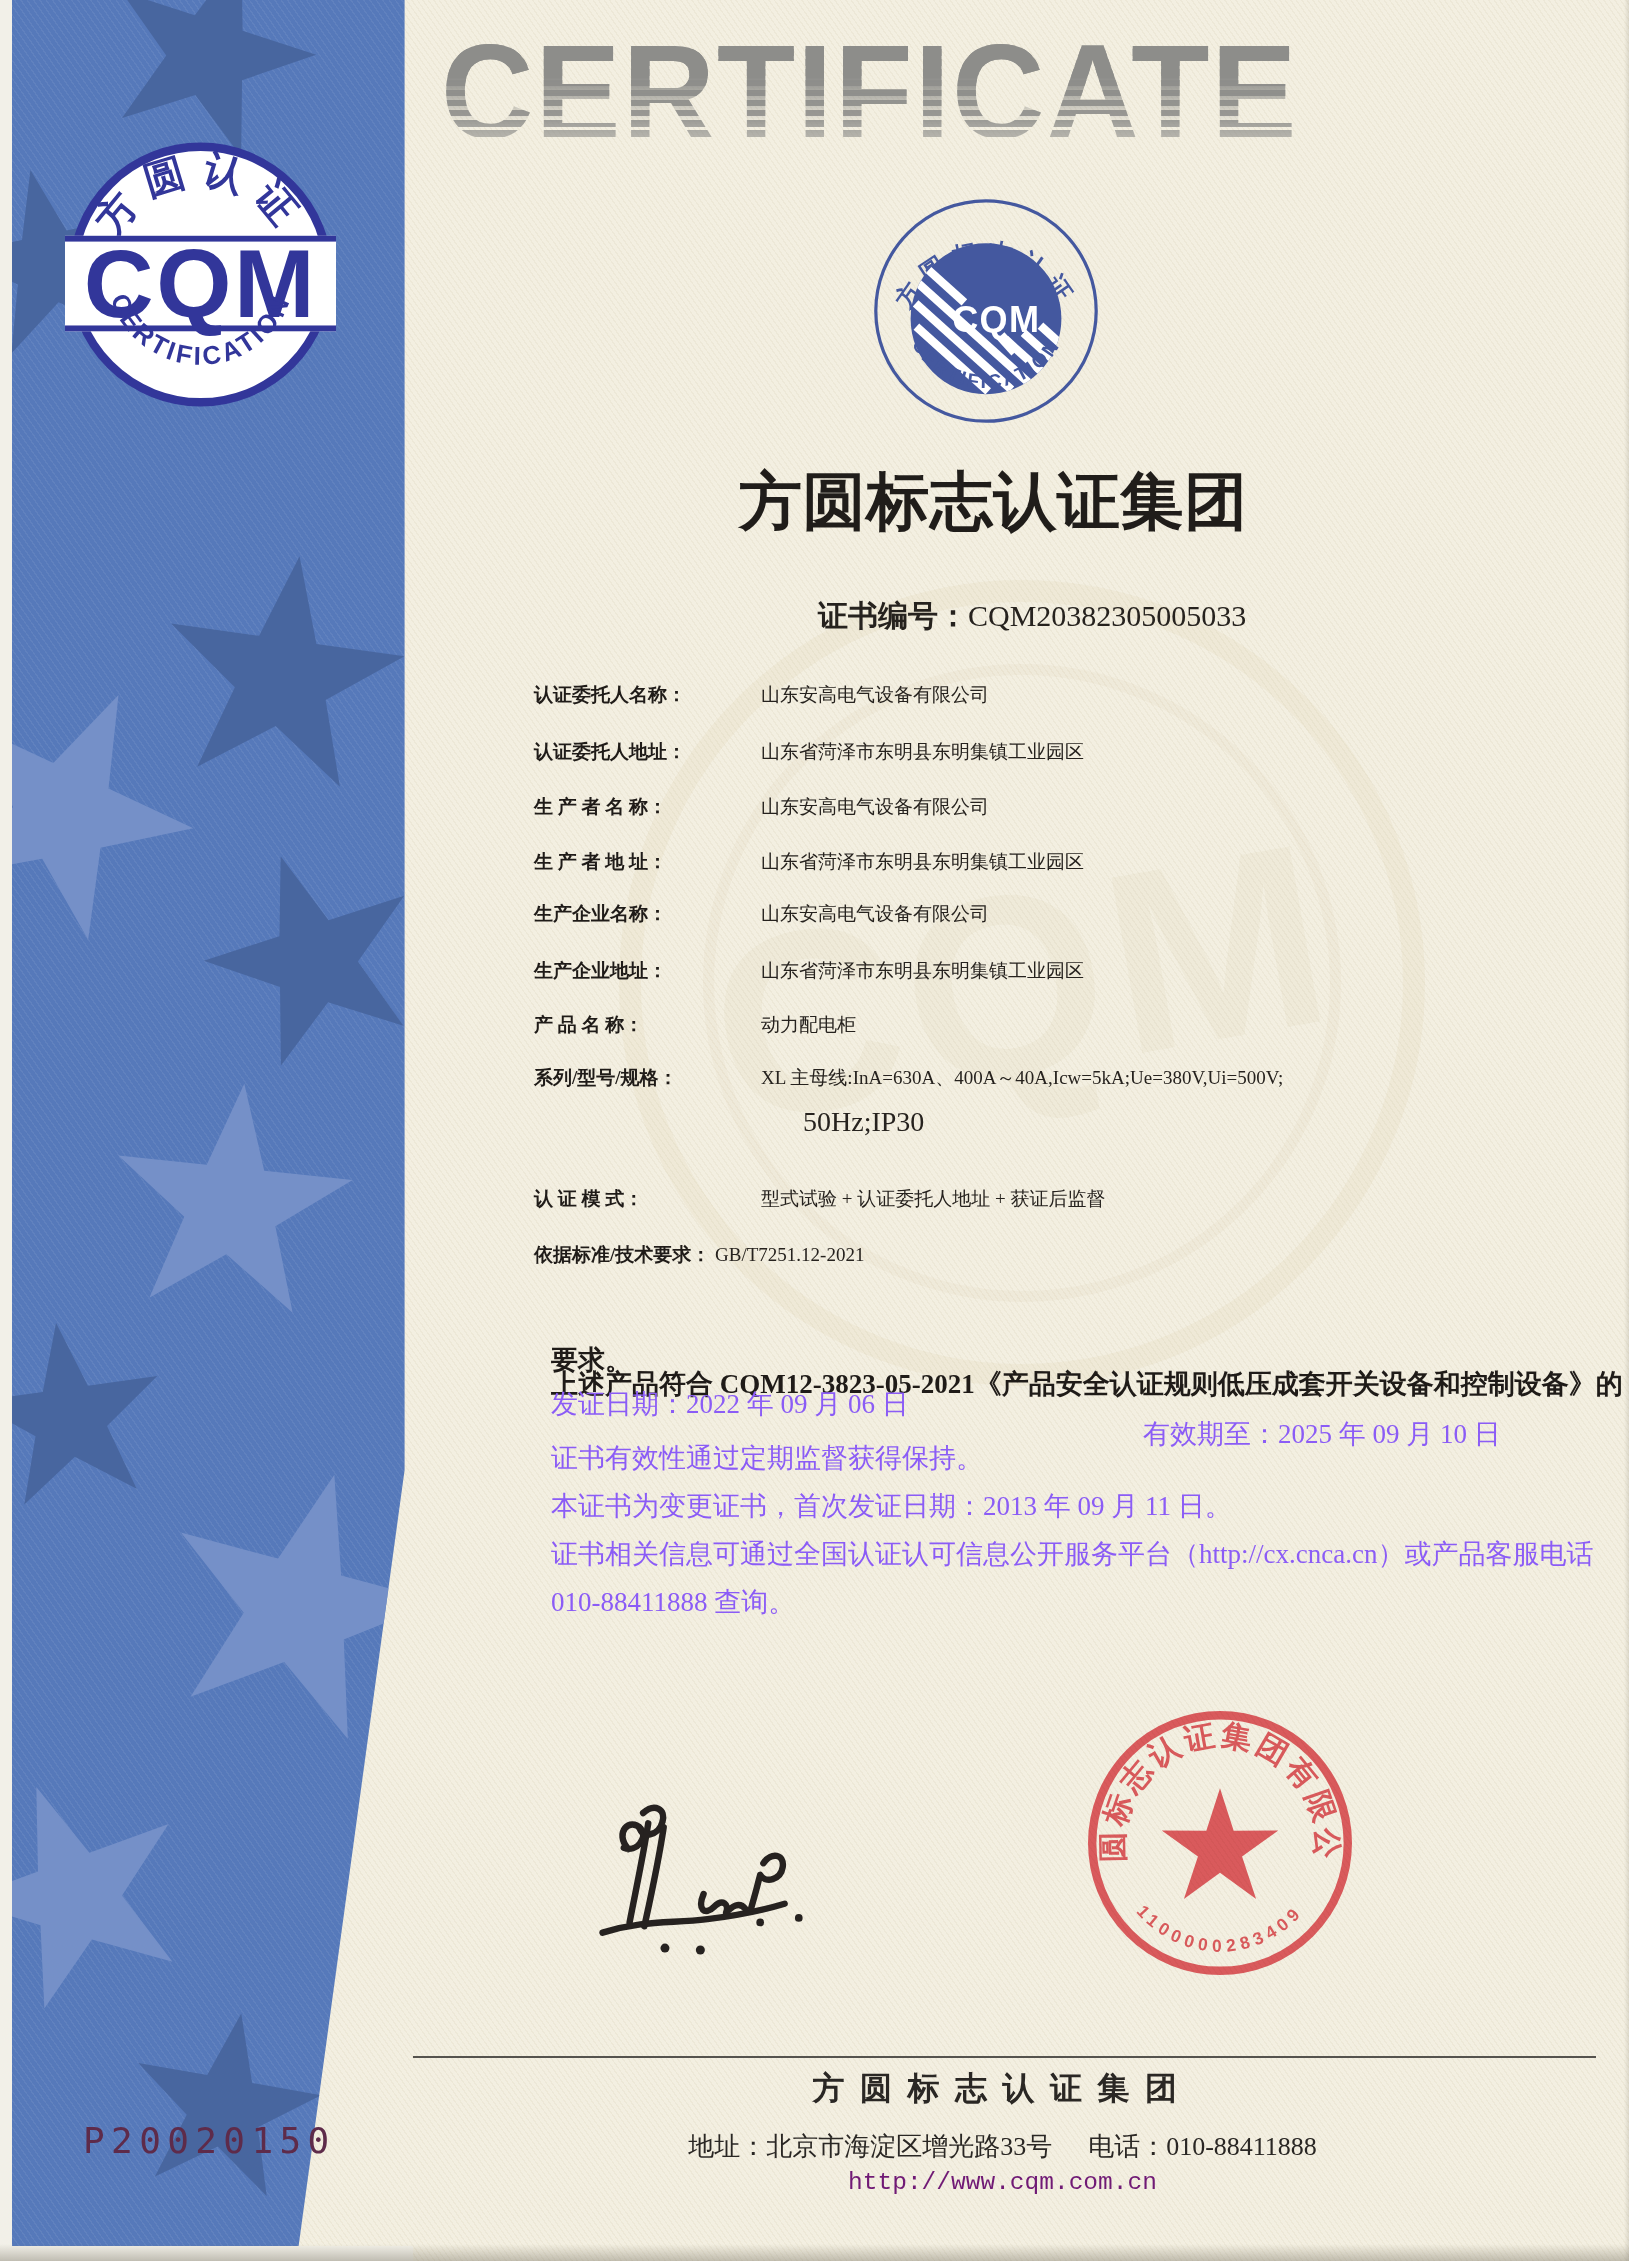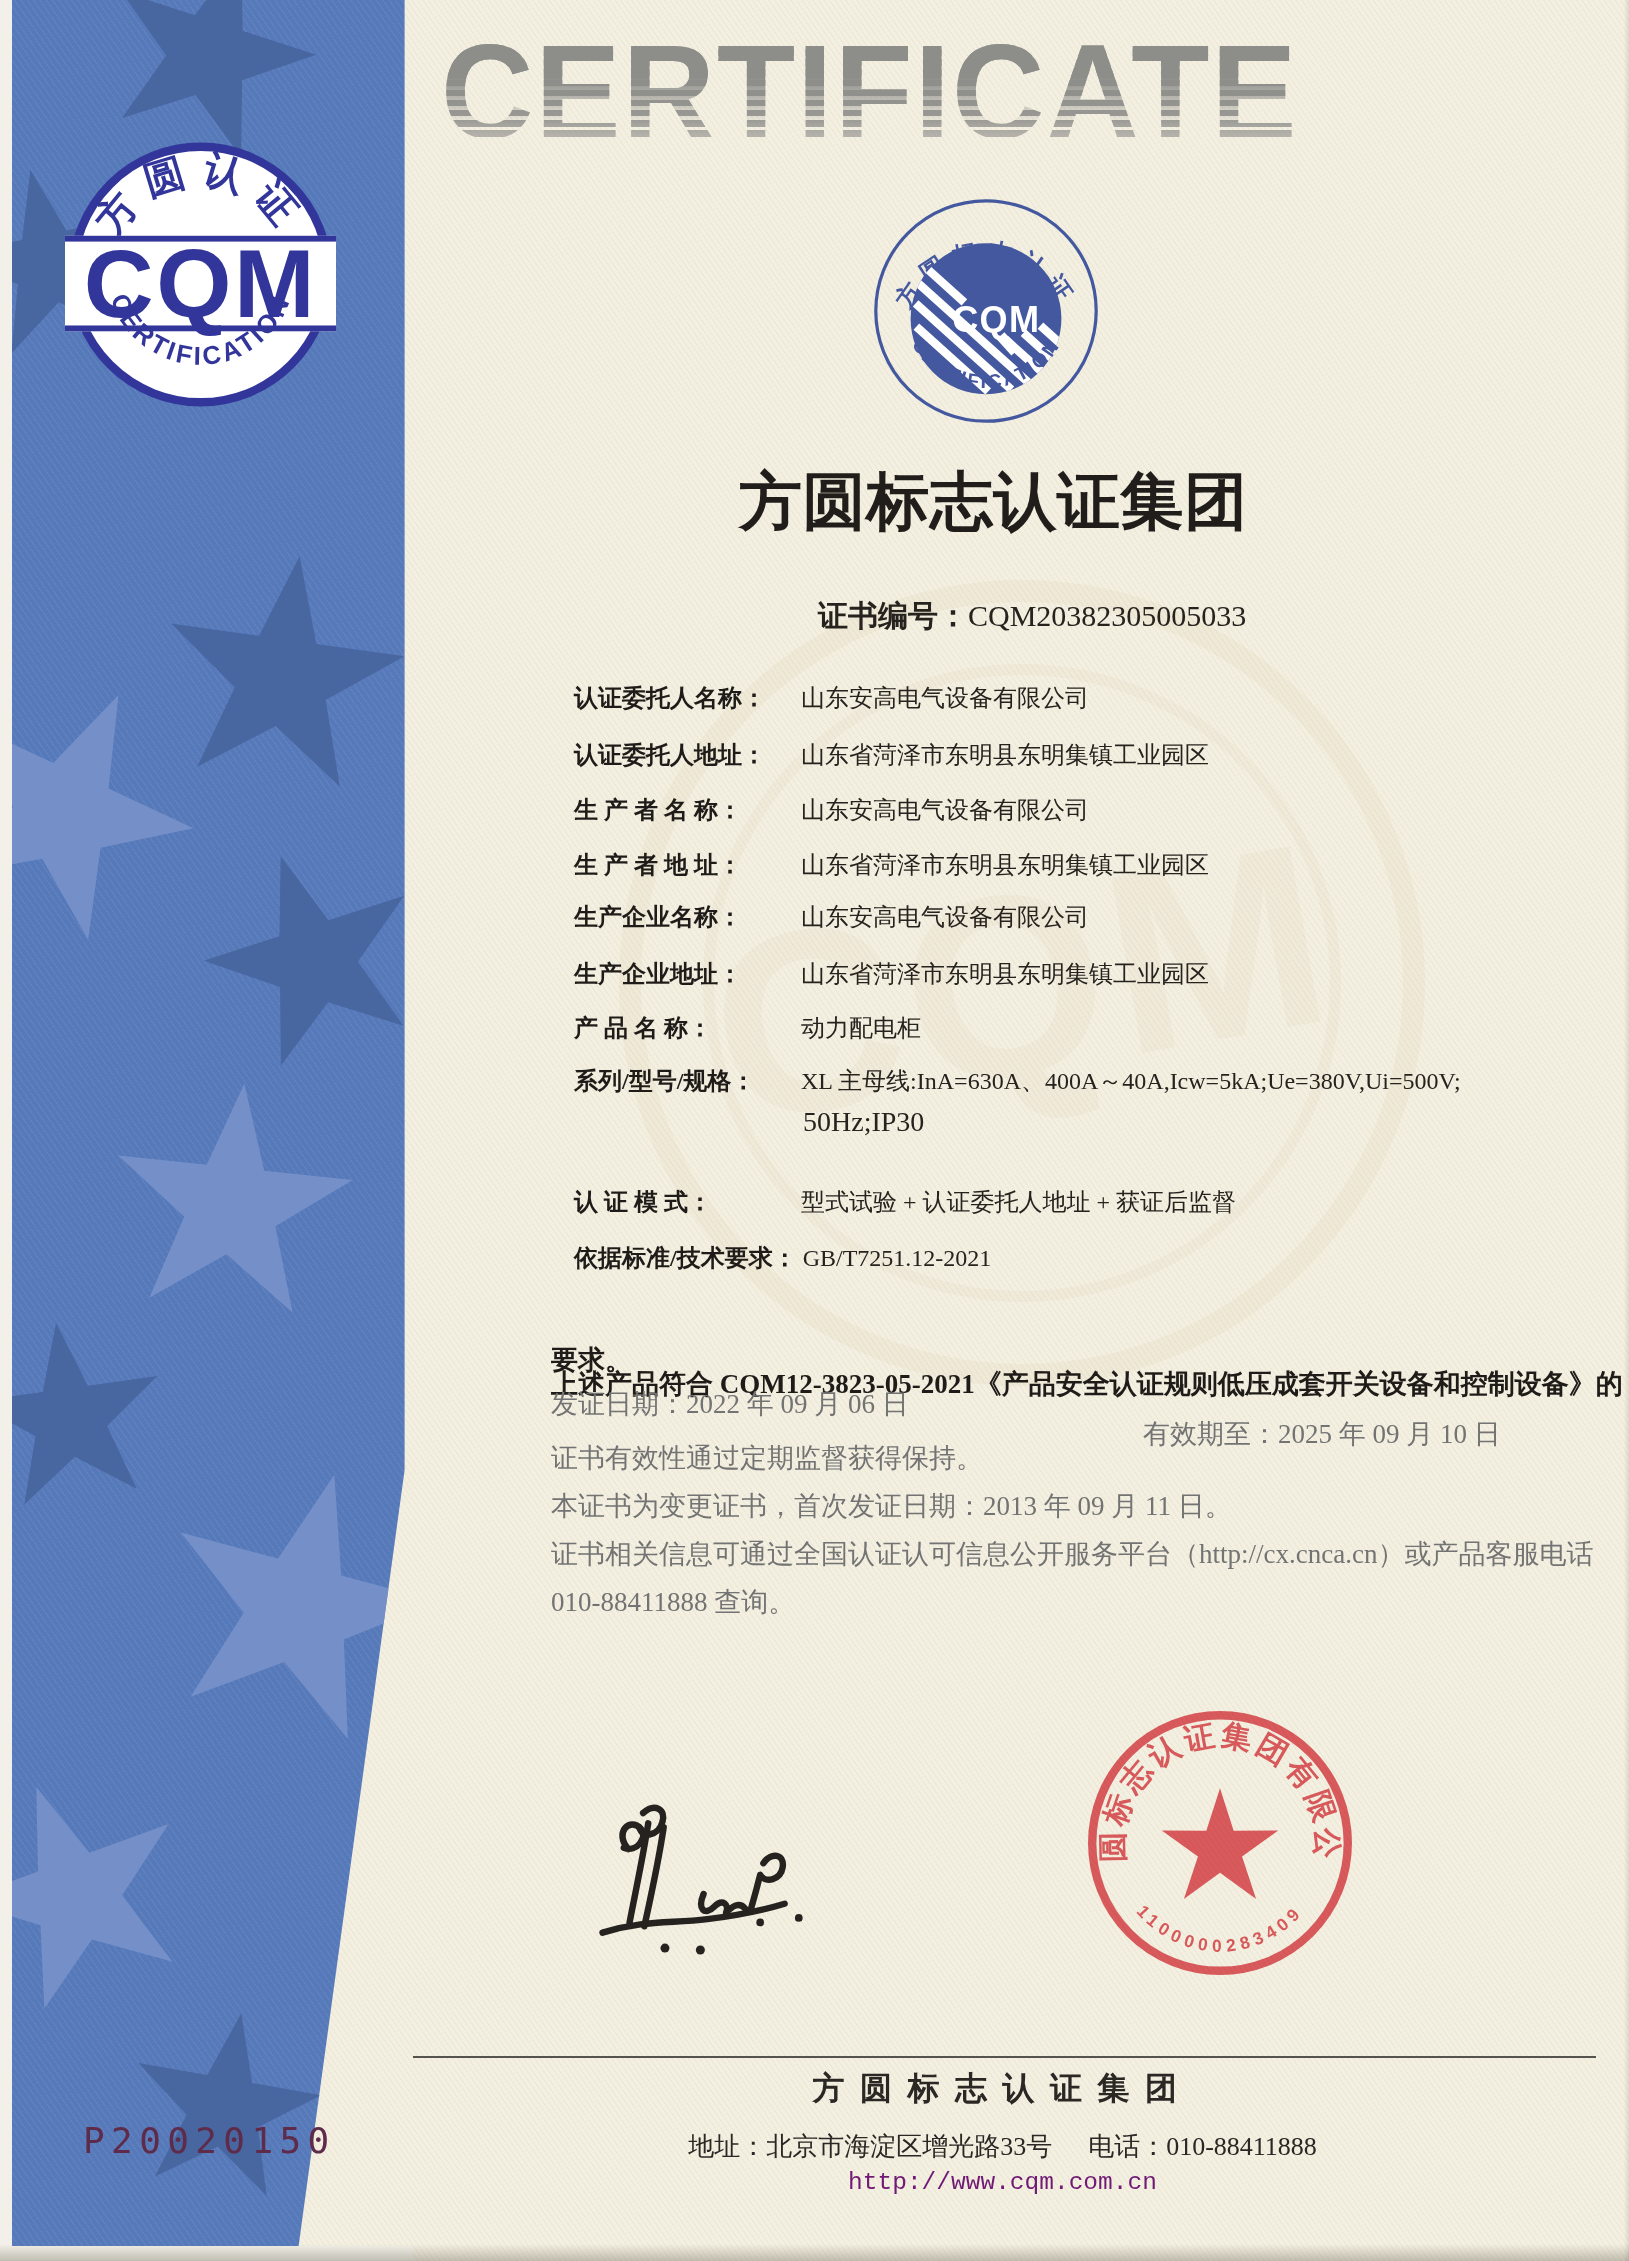--- a/index.html
+++ b/index.html
@@ -52,24 +52,24 @@
     position:absolute;left:50%;top:50%;transform:translate(-50%,-50%) rotate(-10deg);
     font-family:"Liberation Sans",sans-serif;font-weight:900;font-size:258px;
     color:rgba(196,176,126,.08);letter-spacing:6.4px;
   }
   
   .page-title{
     position:absolute;left:739px;top:459px;
     font-size:63px;font-weight:bold;color:#201d1a;letter-spacing:0.6px;white-space:nowrap;
   }
   .cert-no{position:absolute;left:818px;top:596px;font-size:30px;color:#26221e;white-space:nowrap;}
-  .row{position:absolute;left:574px;white-space:nowrap;font-size:24px;color:#26221e;}
+  .row{position:absolute;left:534px;white-space:nowrap;font-size:19px;color:#26221e;}
   .row .lbl{font-weight:bold;display:inline-block;min-width:227px;color:#1f1b18;}
   .specline2{position:absolute;left:803px;font-size:28px;color:#26221e;}
-  .note{position:absolute;font-size:27px;color:#737373;white-space:nowrap;}
+  .note{position:absolute;font-size:27px;color:#8b5cf6;white-space:nowrap;}
   .bold-par{font-weight:bold;color:#1f1b18;}
   
   .stamp{position:absolute;left:1078px;top:1701px;mix-blend-mode:multiply;}
   .signature{position:absolute;left:567px;top:1786px;}
   
   .footer-rule{position:absolute;left:413px;top:2056px;width:1183px;height:1.9px;background:#55534e;}
   .footer{position:absolute;left:406px;top:0;width:1193px;text-align:center;}
   .footer-org{position:absolute;left:0;right:0;top:2067px;font-size:32px;font-weight:bold;letter-spacing:15.5px;color:#2a2724;}
   .footer-addr{position:absolute;left:0;right:0;top:2129px;font-size:26px;color:#2a2724;}
   .footer-addr .sep{display:inline-block;width:36px;}

